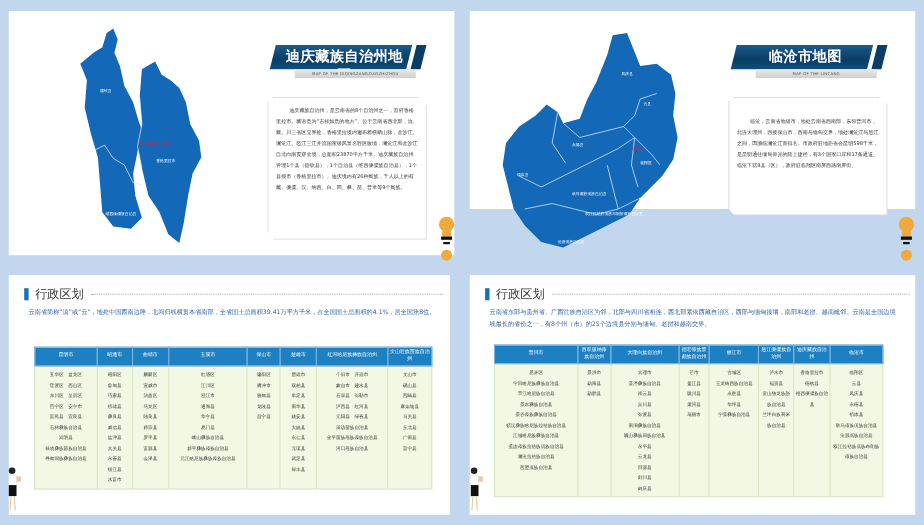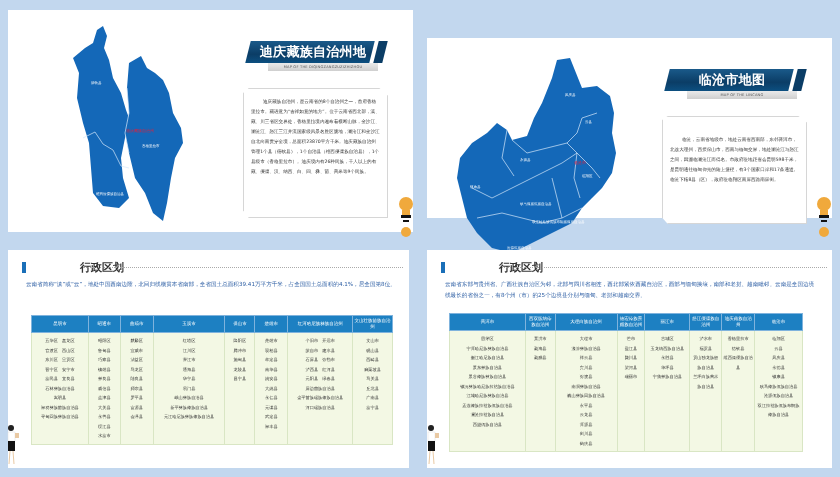--- a/index.html
+++ b/index.html
@@ -1,38 +1,38 @@
 <!DOCTYPE html>
 <html><head>
 <meta charset="utf-8">
 <style>
   * { box-sizing: border-box; margin: 0; padding: 0; }
   body { width: 840px; height: 477px; background: #c2d7ee; font-family: "DejaVu Sans", "Liberation Sans", sans-serif; position: relative; overflow: hidden; }
   .slide { position: absolute; background: #fff; }
   #s1 { left: 8px; top: 10px; width: 405px; height: 222px; }
-  #s2 { left: 427px; top: 10px; width: 405px; height: 180px; margin-top: 28px; }
+  #s2 { left: 427px; top: 10px; width: 405px; height: 180px; }
   #s3 { left: 8px; top: 250px; width: 401px; height: 218px; }
   #s4 { left: 427px; top: 250px; width: 405px; height: 218px; }
 
   .map { position: absolute; }
   .map svg { width: 100%; height: 100%; display: block; }
   .map-label { position: absolute; font-size: 3.5px; color: #fff; white-space: nowrap; }
   .map-label.cap { color: #e0203c; font-size: 4px; }
 
   .banner { position: absolute; height: 30px; }
   .banner .bar { position: absolute; left: 0; top: 0; width: 124px; height: 22px; background: linear-gradient(180deg,#1a5a8a,#0b3d66 60%,#0c4f80); transform: skewX(-14deg); }
   .banner .bar2 { position: absolute; left: 128px; top: 0; width: 9px; height: 22px; background: #0b3d66; transform: skewX(-14deg); }
   .banner .title { position: absolute; left: 8px; top: 2px; width: 114px; text-align: center; color: #fff; font-size: 13px; font-weight: bold; line-height: 18px; letter-spacing: .3px; }
   .banner .sub { position: absolute; left: 20px; top: 22px; width: 110px; height: 8px; background: linear-gradient(180deg,#eaeaea,#cfcfcf); font-size: 3.6px; color: #555; text-align: center; line-height: 8px; letter-spacing: .2px; }
 
   .textbox { position: absolute; border: 1px solid #d6d6d6; background: #fff; padding: 8px 7px; font-size: 4.6px; line-height: 10px; color: #333; text-indent: 12px; clip-path: polygon(4% 0,94% 0,100% 6%,100% 100%,4% 100%,0 94%,0 4%); box-shadow: 0 0 2px rgba(0,0,0,.1); }
 
   .section-title { position: absolute; left: 14px; top: 10px; display: flex; align-items: center; }
   .section-title .mark { width: 4px; height: 11px; background: #1a6fb8; margin-right: 6px; }
-  .section-title .txt { font-size: 11px; font-weight: bold; color: #333; margin-left: 48px; }
+  .section-title .txt { font-size: 11px; font-weight: normal; color: #333; }
   .dotline { position: absolute; top: 17px; height: 0; border-top: 1px dotted #aaa; }
   .intro { position: absolute; left: 18px; top: 29px; font-size: 5.6px; line-height: 11px; color: #2b5da3; }
 
   table.admin { position: absolute; border-collapse: collapse; background: #f3f8e4; }
   table.admin th { background: #1d80c2; color: #fff; font-size: 4.5px; font-weight: normal; border: 1px solid #7fb3dd; padding: 2px 1px; line-height: 6px; vertical-align: middle; }
   table.admin td { border-left: 1px solid #d9e6c4; border-right: 1px solid #d9e6c4; border-bottom: 1px solid #d9e6c4; font-size: 4.2px; color: #333; text-align: center; vertical-align: top; padding: 3px 1px; line-height: 9.5px; }
 
   .bulb { position: absolute; }
   .person { position: absolute; }
 </style>

